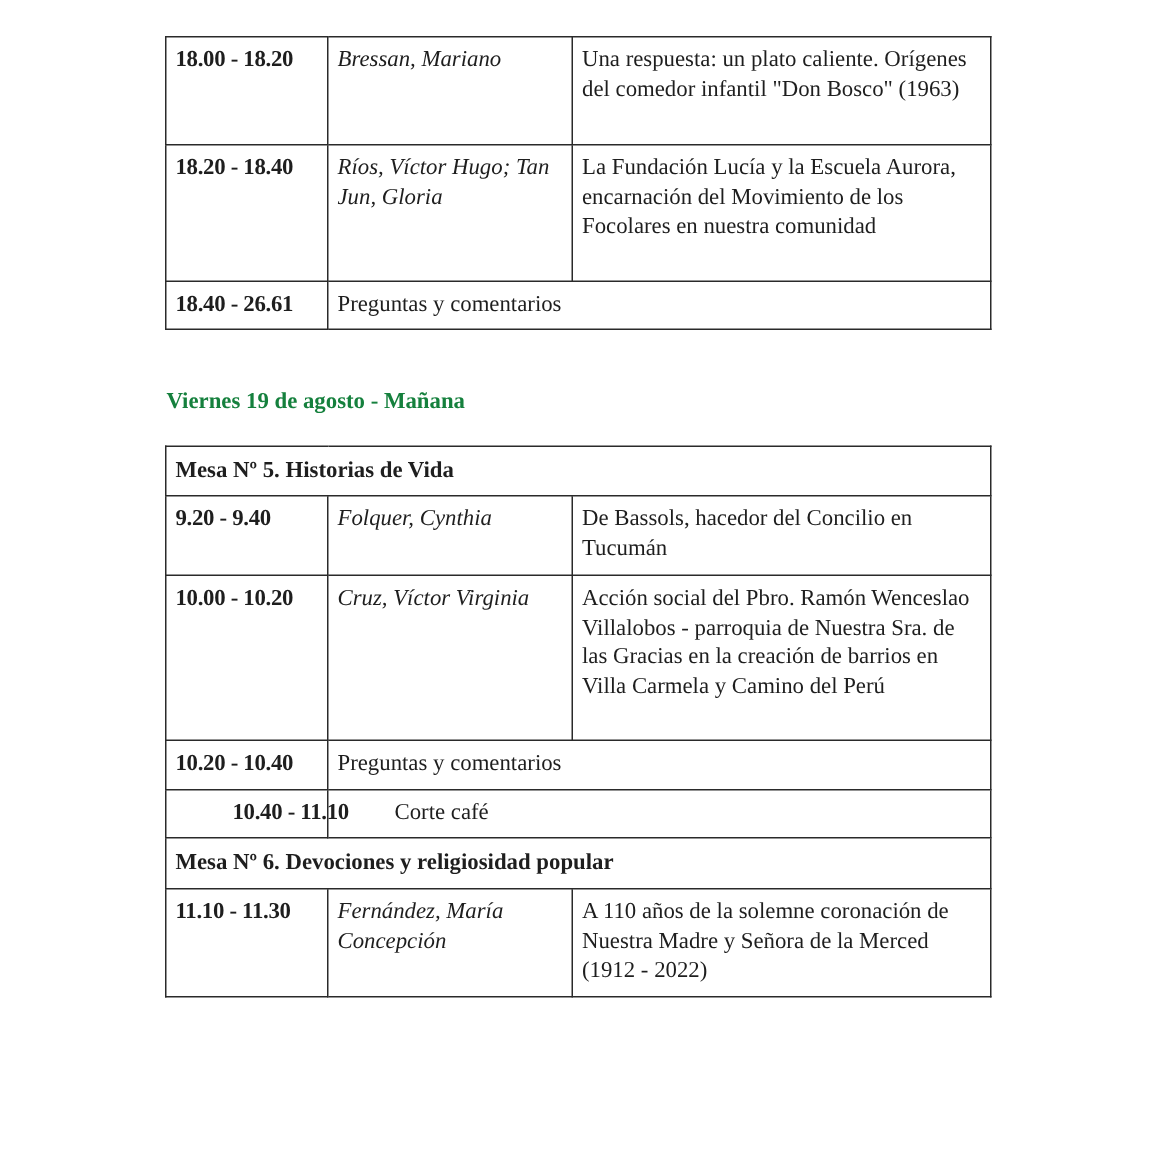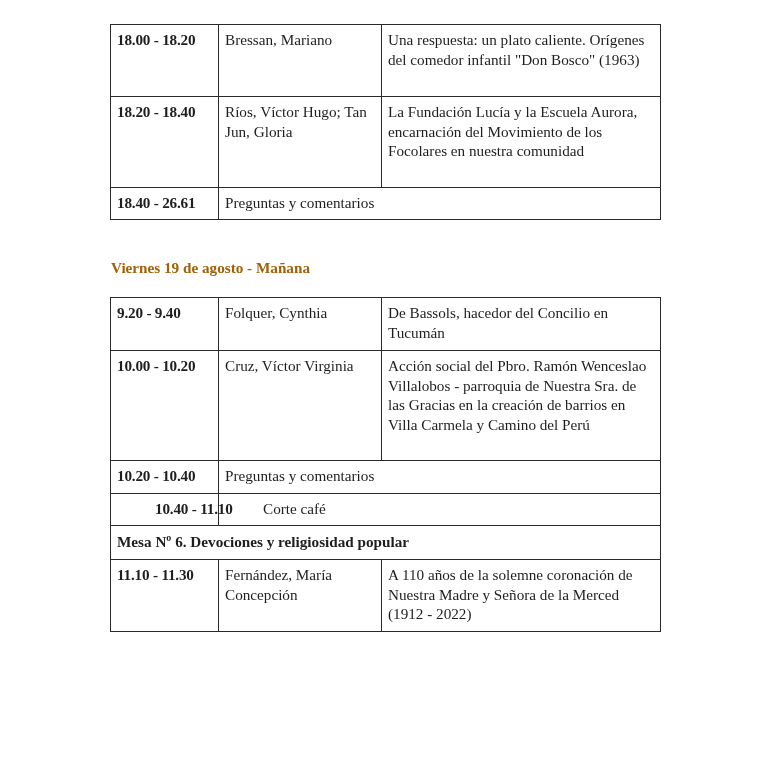--- a/index.html
+++ b/index.html
@@ -37,36 +37,36 @@
       font-size: 15.2px;
       line-height: 19.6px;
       color: #1e1e1e;
     }
     table.sched td.time {
       font-weight: bold;
       width: 96px;
       white-space: nowrap;
       letter-spacing: -0.2px;
     }
-    table.sched td.name { width: 151px; }
+    table.sched td.name { width: 151px; font-style: italic; }
     table.sched td.mesa {
       font-weight: bold;
       padding-top: 6px;
       padding-bottom: 6px;
     }
     #table-1 { top: 24px; }
     #table-2 { top: 297px; }
     .day-heading {
       position: absolute;
       left: 111px;
       top: 259px;
       font-family: "Liberation Serif", "DejaVu Serif", serif;
       font-weight: bold;
       font-size: 15.2px;
-      color: #a16207;
+      color: #15803d;
       margin: 0;
     }
     
     #t1-r0 td { height: 62px; }
     #t1-r1 td { height: 81px; }
     #t1-r2 td { height: 22px; }
     #t2-mesa5 td { height: 20px; }
     #t2-r0 td { height: 43px; }
     #t2-r1 td { height: 43px; }
     #t2-r2 td { height: 62px; }
@@ -107,20 +107,23 @@
 
   <h3 class="day-heading">Viernes 19 de agosto - Mañana</h3>
 
   <table class="sched" id="table-2">
     <colgroup>
       <col style="width:108px">
       <col style="width:163px">
       <col style="width:279px">
     </colgroup>
     <tbody>
+        <tr id="t2-mesa5">
+      <td colspan="3" class="mesa">Mesa Nº 5. Historias de Vida</td>
+    </tr>
     <tr id="t2-r1">
       <td class="time">9.20 - 9.40</td>
       <td class="name">Folquer, Cynthia</td>
       <td>De Bassols, hacedor del Concilio en Tucumán</td>
     </tr>
     <tr id="t2-r3">
       <td class="time">10.00 - 10.20</td>
       <td class="name">Cruz, Víctor Virginia</td>
       <td>Acción social del Pbro. Ramón Wenceslao Villalobos - parroquia de Nuestra Sra. de las Gracias en la creación de barrios en Villa Carmela y Camino del Perú</td>
     </tr>

